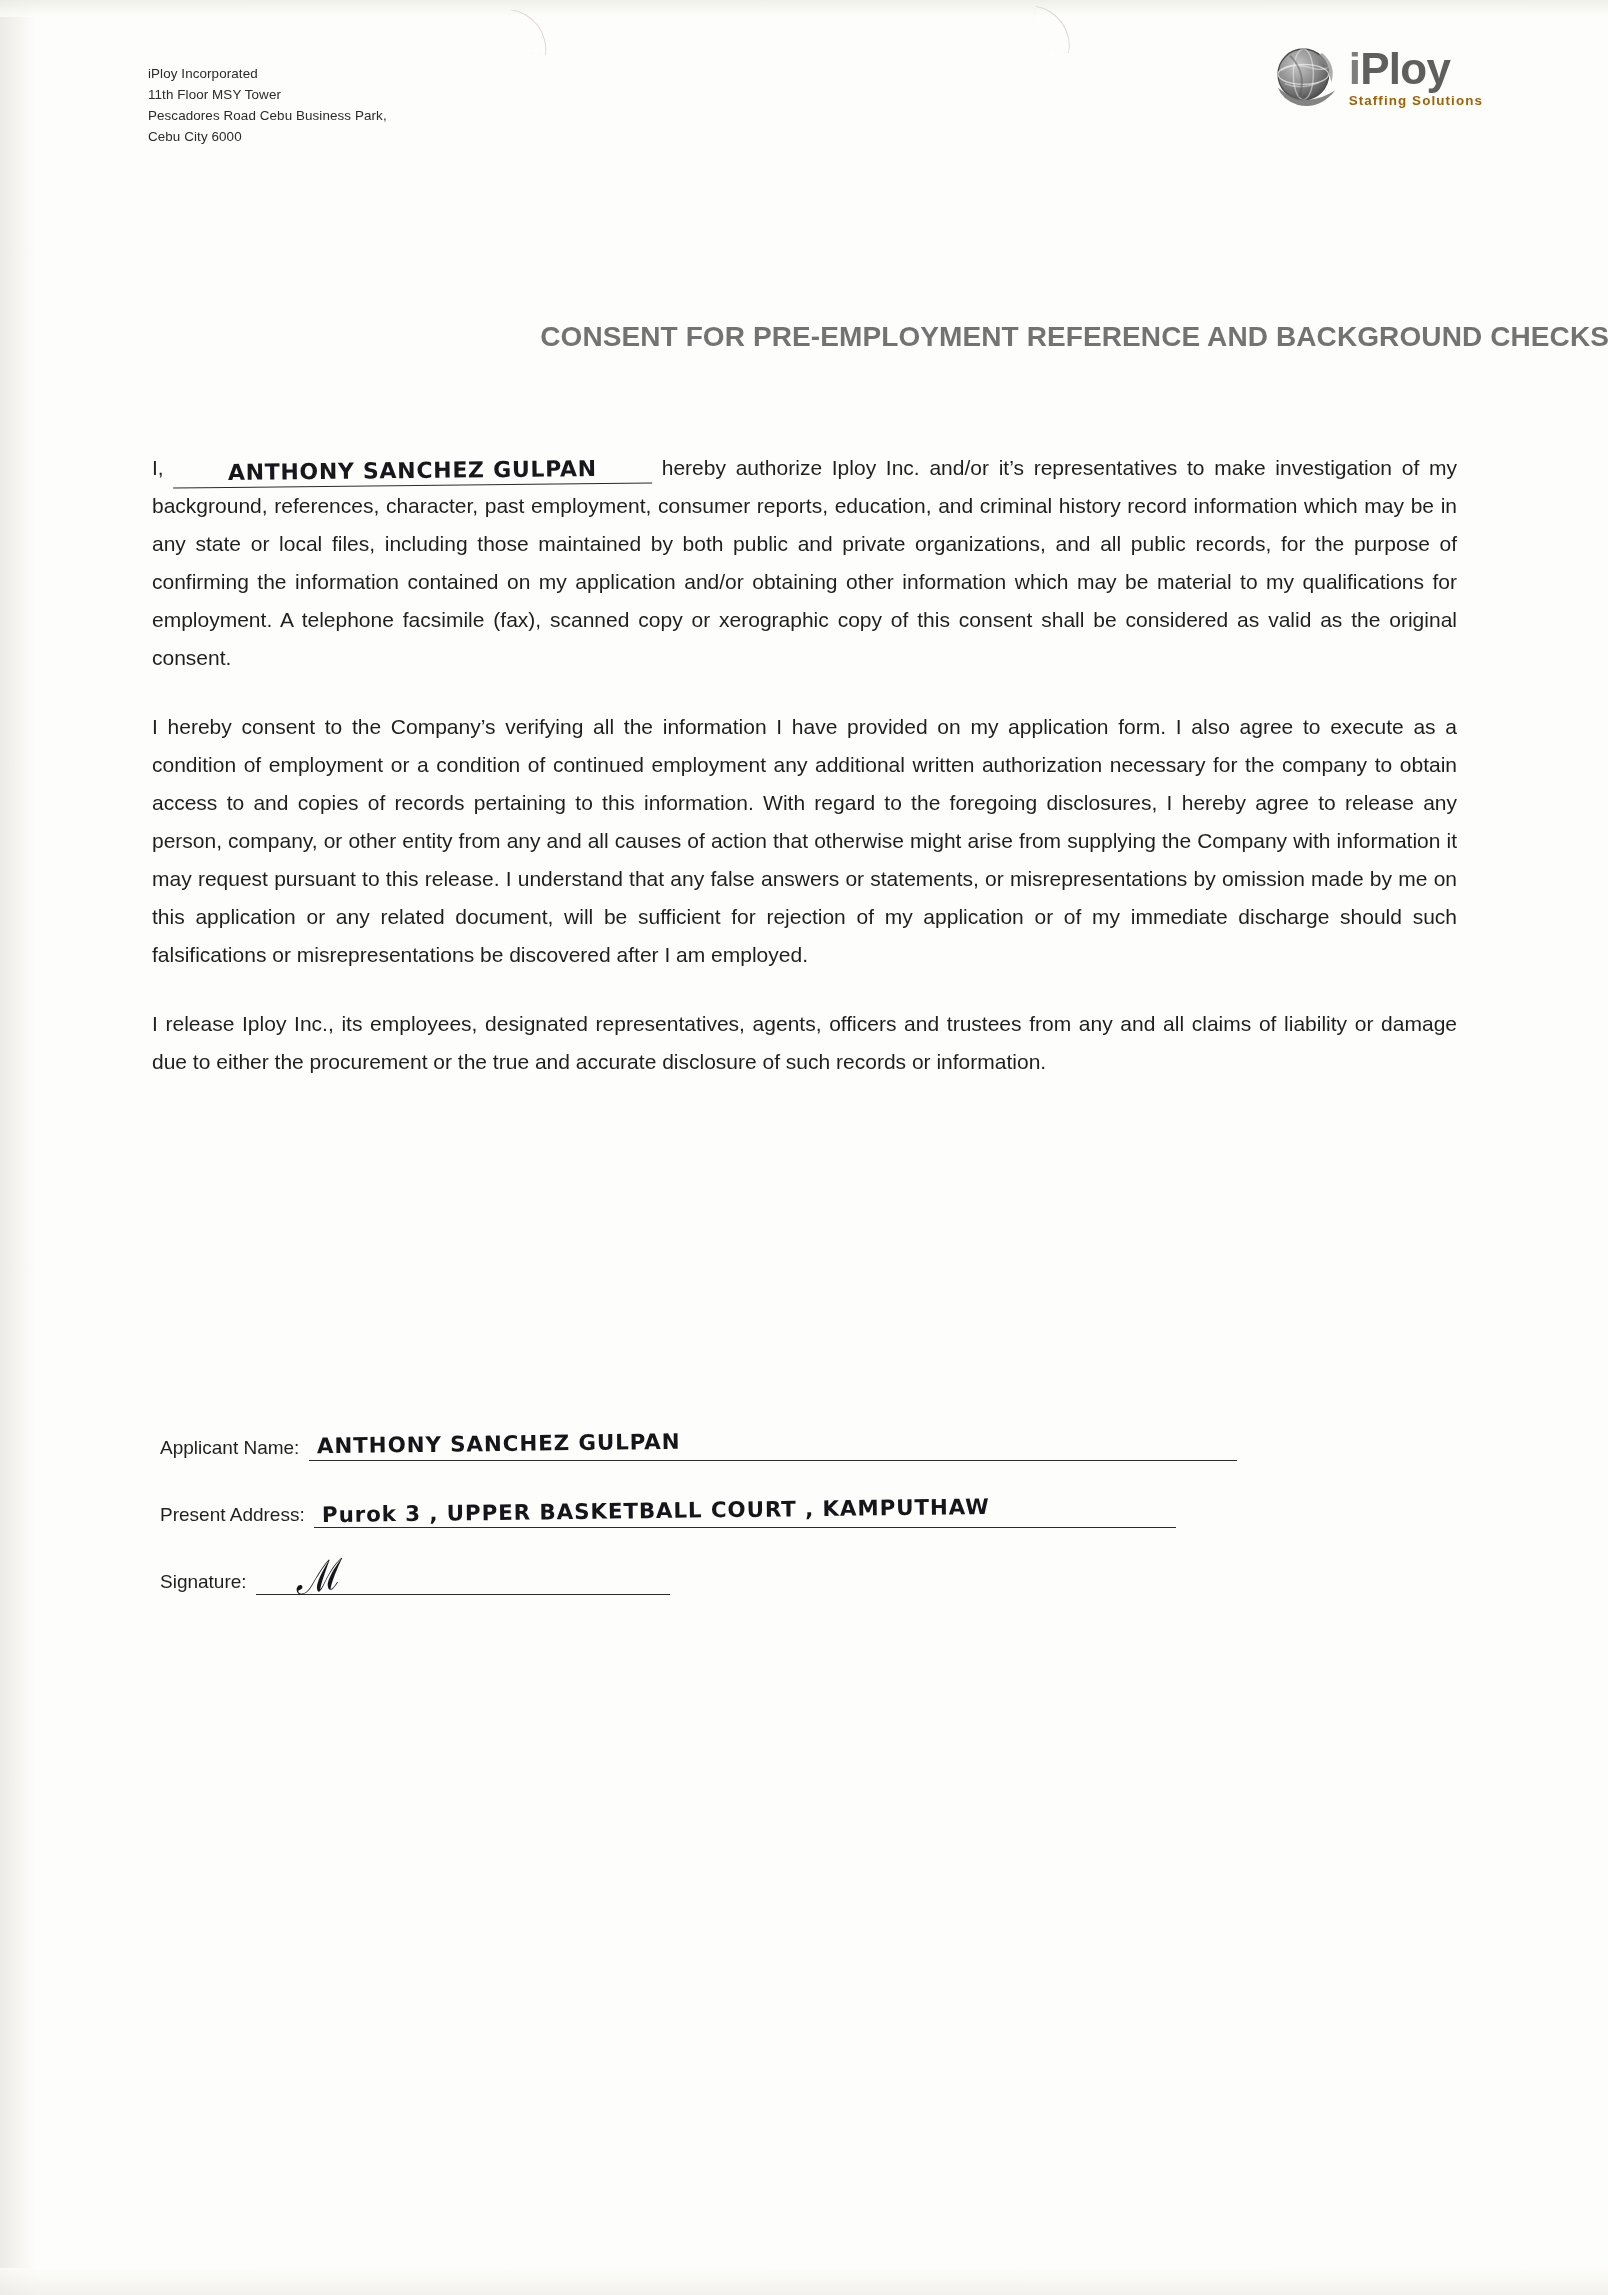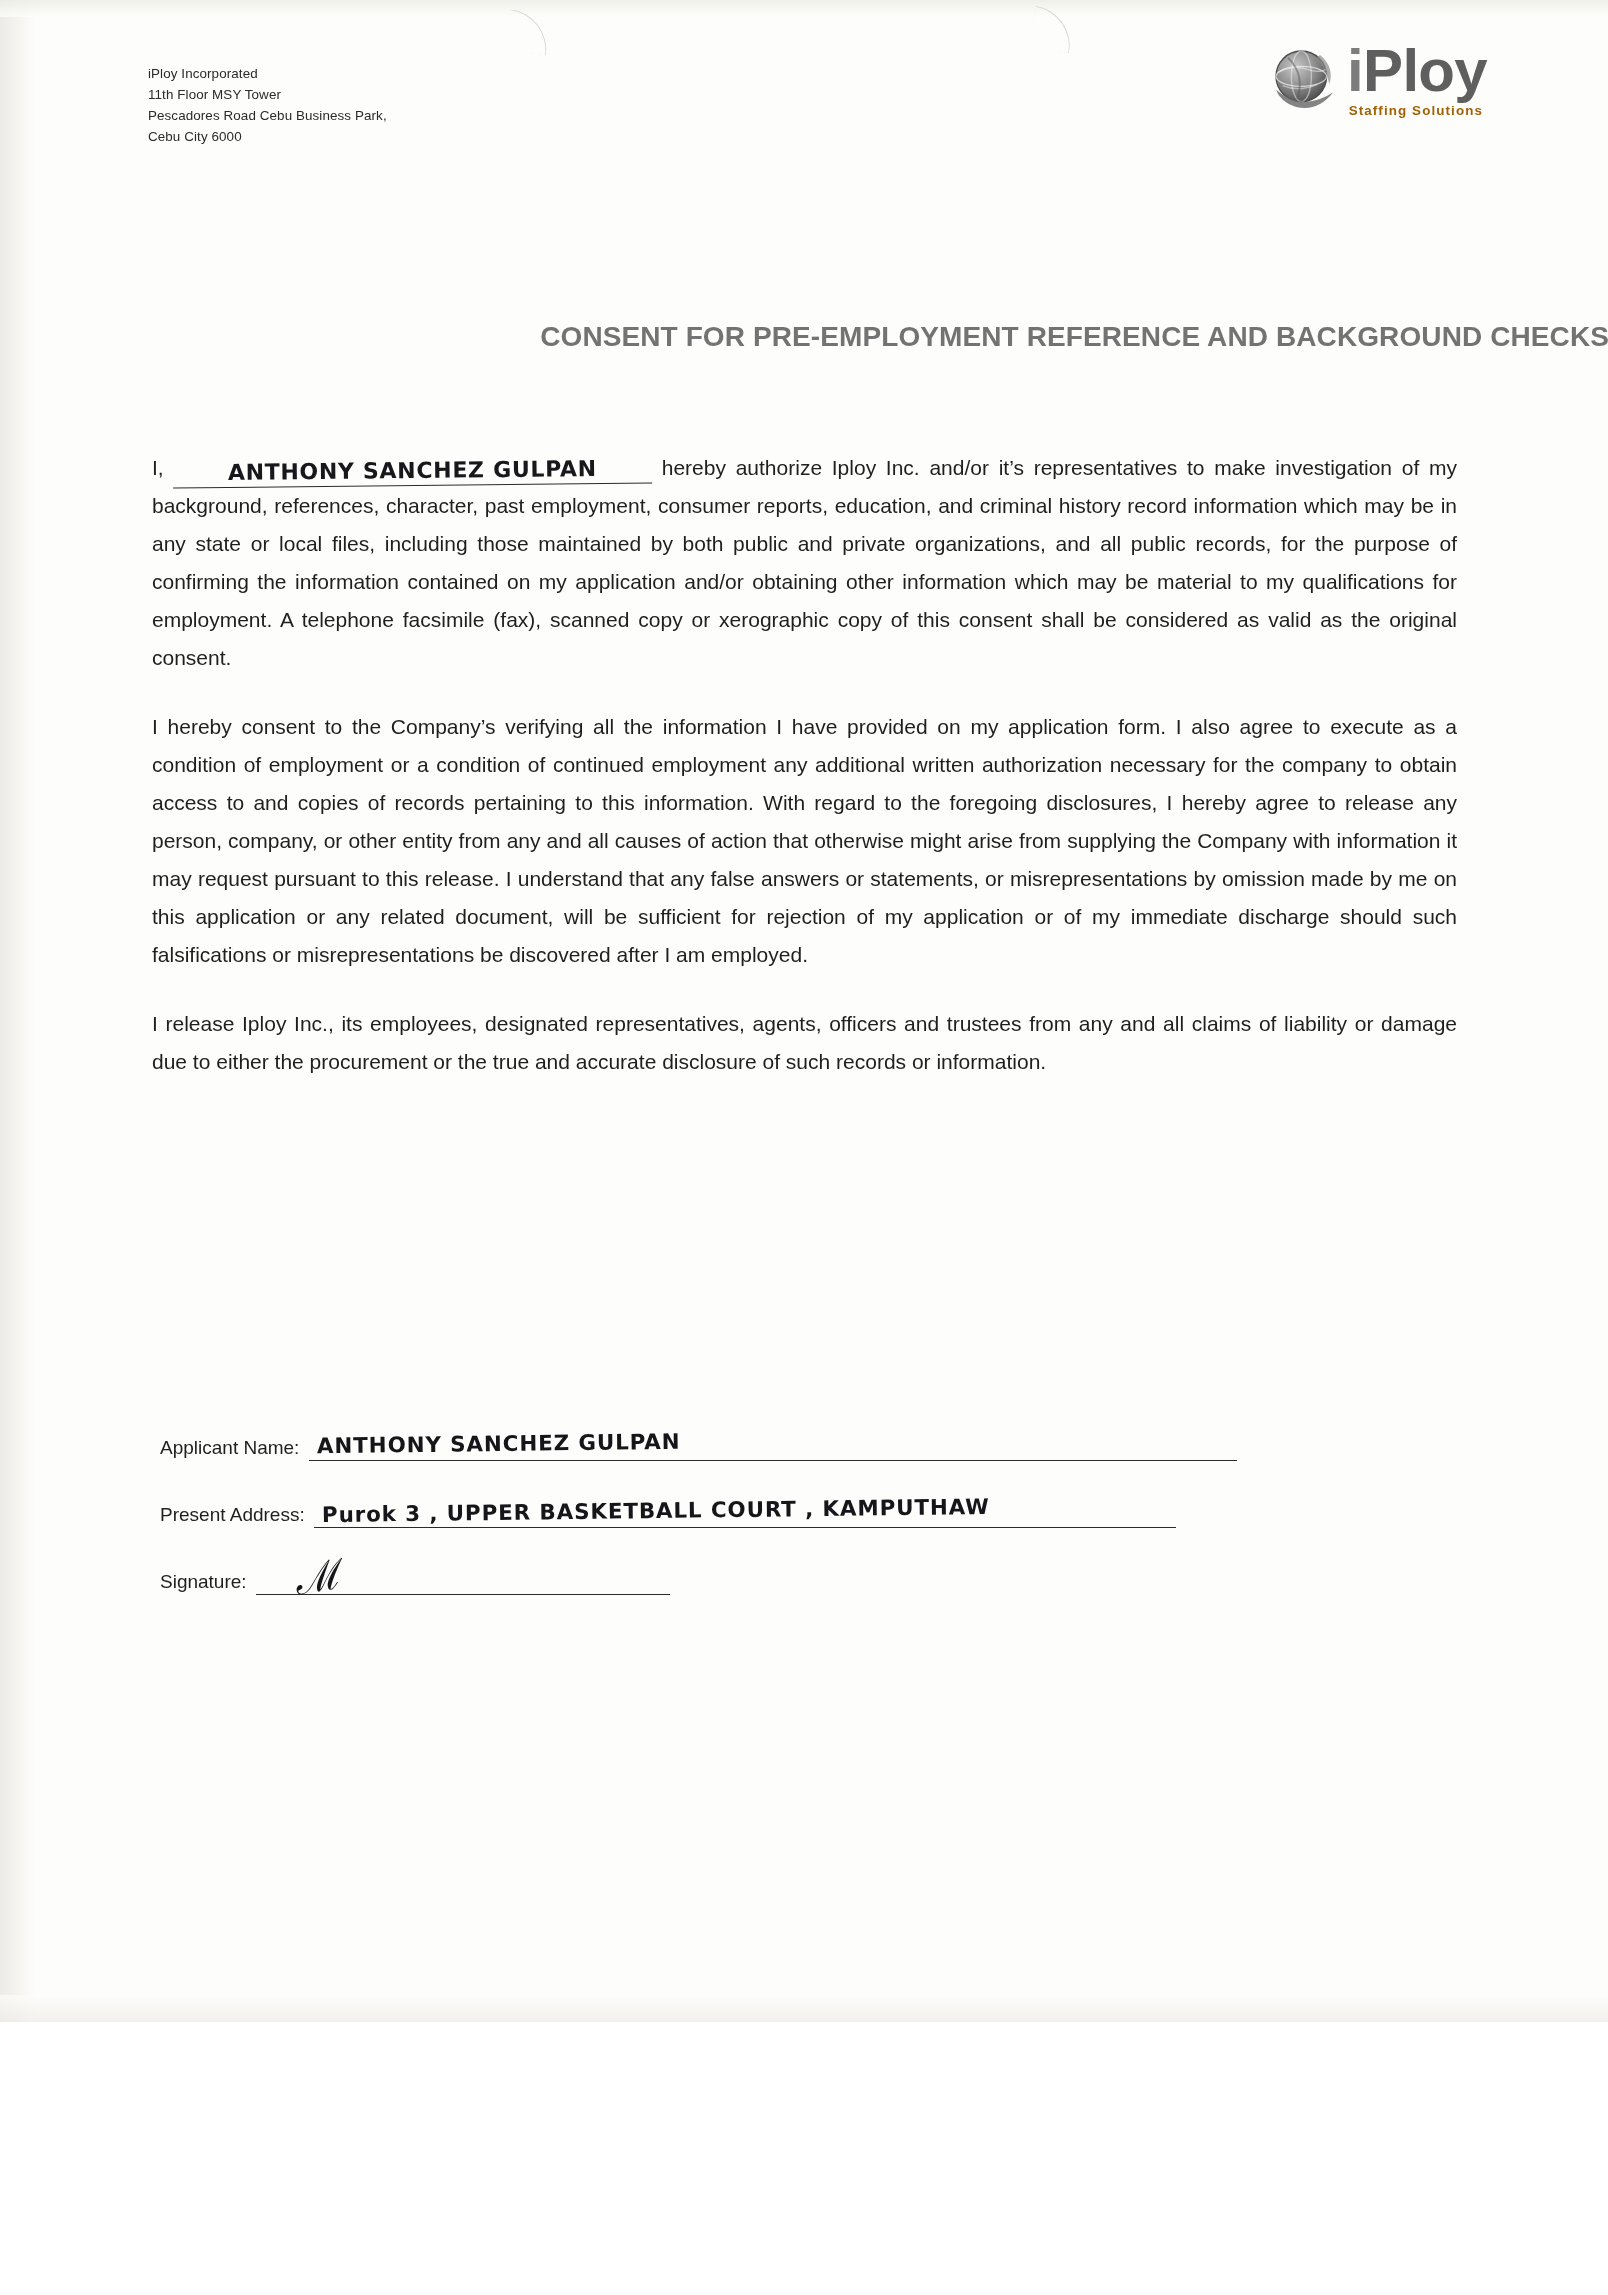--- a/index.html
+++ b/index.html
@@ -7,21 +7,21 @@
     padding: 0;
     background: #ffffff;
   }
   body {
     font-family: "Liberation Sans", sans-serif;
     color: #1b1b1b;
   }
   .page {
     position: relative;
     width: 1609px;
-    height: 2022px;
+    height: 2295px;
     background: #fdfdfb;
     overflow: hidden;
   }
   
   .scan-edge-left {
     position: absolute;
     left: 0; top: 0;
     width: 35px; height: 100%;
     background: linear-gradient(to right, #e9e7e2 0%, #fdfdfb 100%);
     opacity: .85;
@@ -72,21 +72,21 @@
     position: relative;
     width: 72px;
     height: 72px;
   }
   .logo-text {
     display: flex;
     flex-direction: column;
     line-height: 1;
   }
   .logo-main {
-    font-size: 60px;
+    font-size: 44px;
     font-weight: bold;
     color: #5f5f5f;
     letter-spacing: -0.7px;
   }
   .logo-main .i {
     color: #7d7d7d;
   }
   .logo-sub {
     font-size: 13.4px;
     color: #a16207;

